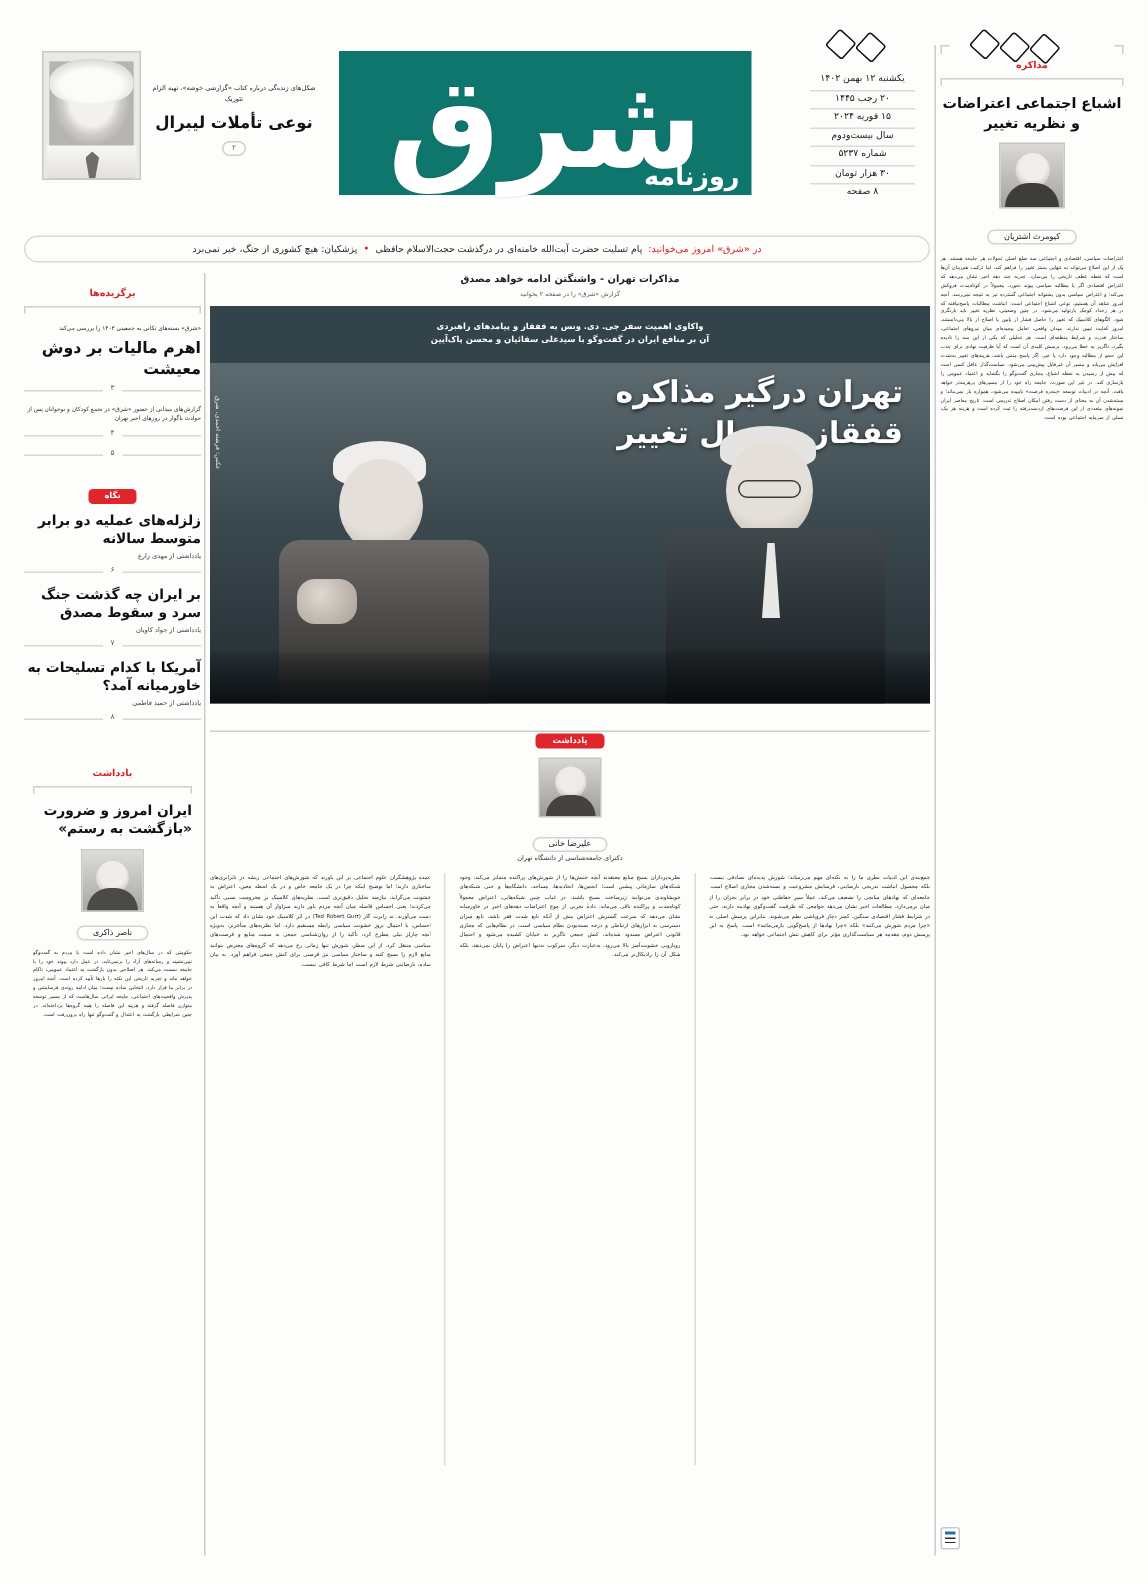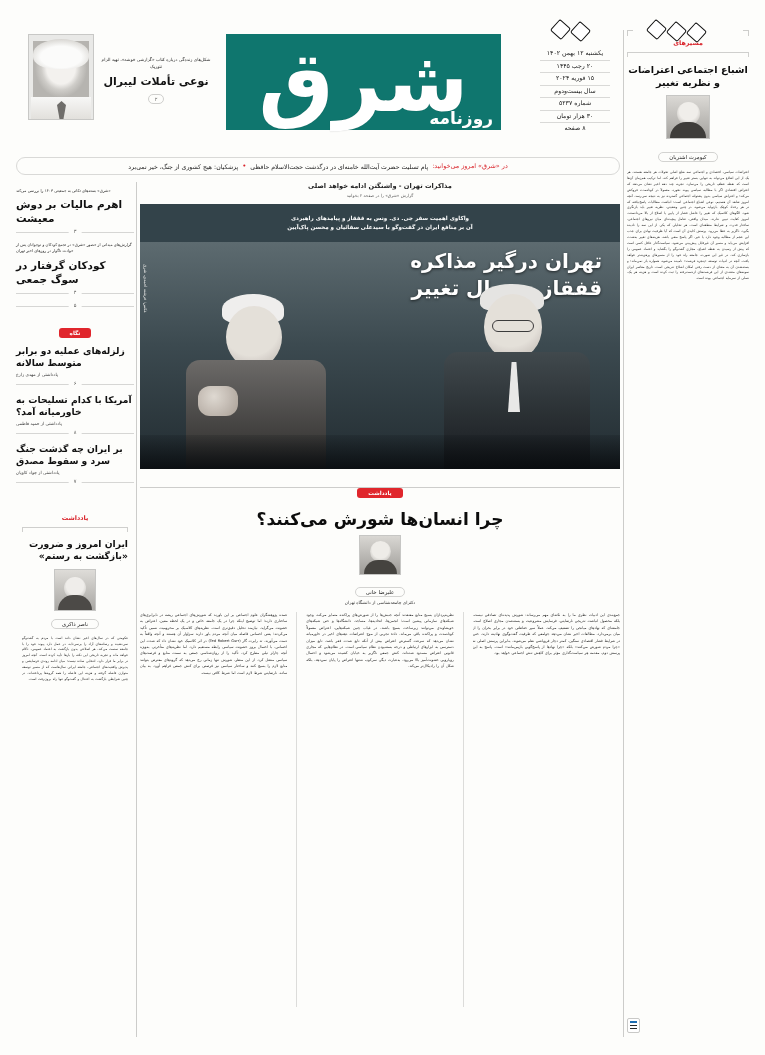--- a/index.html
+++ b/index.html
@@ -200,21 +200,21 @@
   .corner-box { position: absolute; }
   .corner-box .cnr {
     position: absolute; width: 6px; height: 6px; border: 1px solid #cdcdcb;
   }
   .cnr.tl { left: 0; top: 0; border-right: none; border-bottom: none; }
   .cnr.tr { right: 0; top: 0; border-left: none; border-bottom: none; }
 
   
   #left-col { position: absolute; left: 16px; top: 182px; width: 118px; }
   .side-head { text-align: center; }
-  .side-item { direction: rtl; text-align: left; margin-top: 6px; }
+  .side-item { direction: rtl; text-align: right; margin-top: 6px; }
   .side-kicker { font-size: 3.9px; line-height: 6.2px; color: #2a2a2a; }
   .side-title { font-size: 10.5px; font-weight: bold; color: #101010; line-height: 14px; margin-top: 3px; }
   .side-title.small { font-size: 9.2px; line-height: 12.5px; }
   .side-by { font-size: 4.4px; color: #3d3d3d; margin-top: 2px; }
   .side-page {
     margin: 4px auto 0;
     width: 100%;
     position: relative; height: 7px;
   }
   .side-page .ln { position: absolute; top: 3px; left: 0; right: 0; height: 1px; background: #d6d6d4; }
@@ -427,33 +427,38 @@
       <span class="bullet">•</span>
       <span class="rest">پزشکیان: هیچ کشوری از جنگ، خیر نمی‌برد</span>
     </div>
   </div>
 
   <div class="colrule" style="left:136px; top:182px; height:855px;"></div>
   <div class="colrule" style="left:623px; top:30px; height:1007px;"></div>
 
   <div id="left-col">
 
+    <div class="corner-box" style="position:relative;">
+      <div class="side-head">
+        <span class="tag-plain">برگزیده‌ها</span>
+      </div>
+      <div class="rule-with-caps"></div>
+    </div>
 
     <div class="side-item">
       <div class="side-kicker">«شرق» بسته‌های تکانی به جمعیتی ۱۴۰۳ را بررسی می‌کند</div>
       <div class="side-title">اهرم مالیات بر دوش معیشت</div>
       <div class="side-page">
         <span class="ln"></span>
         <span class="pg">۳</span>
       </div>
     </div>
 
     <div class="side-item">
       <div class="side-kicker">گزارش‌های میدانی از حضور «شرق» در تجمع کودکان و نوجوانان پس از حوادث ناگوار در روزهای اخیر تهران</div>
-      <div class="side-title">کودکان گرفتار در سوگ جمعی</div>
       <div class="side-page">
         <span class="ln"></span>
         <span class="pg">۴</span>
       </div>
     </div>
 
     <div class="side-item">
       <div class="side-page">
         <span class="ln"></span>
         <span class="pg">۵</span>
@@ -467,54 +472,54 @@
     <div class="side-item">
       <div class="side-title small">زلزله‌های عملیه دو برابر متوسط سالانه</div>
       <div class="side-by">یادداشتی از مهدی زارع</div>
       <div class="side-page">
         <span class="ln"></span>
         <span class="pg">۶</span>
       </div>
     </div>
 
     <div class="side-item">
+      <div class="side-title small">بر ایران چه گذشت جنگ سرد و سقوط مصدق</div>
+      <div class="side-by">یادداشتی از جواد کاویان</div>
+      <div class="side-page">
+        <span class="ln"></span>
+        <span class="pg">۷</span>
+      </div>
+    </div>
+
+    <div class="side-item">
       <div class="side-title small">آمریکا با کدام تسلیحات به خاورمیانه آمد؟</div>
       <div class="side-by">یادداشتی از حمید فاطمی</div>
       <div class="side-page">
         <span class="ln"></span>
         <span class="pg">۸</span>
-      </div>
-    </div>
-
-    <div class="side-item">
-      <div class="side-title small">بر ایران چه گذشت جنگ سرد و سقوط مصدق</div>
-      <div class="side-by">یادداشتی از جواد کاویان</div>
-      <div class="side-page">
-        <span class="ln"></span>
-        <span class="pg">۷</span>
       </div>
     </div>
 
     <div class="note-card">
       <span class="cnr tl"></span><span class="cnr tr"></span>
       <div class="center">
         <span class="tag-plain">یادداشت</span>
       </div>
       <div class="rule-with-caps"></div>
       <div class="side-title small" style="margin-top:5px;">ایران امروز و ضرورت «بازگشت به رستم»</div>
       <div class="note-photo"></div>
       <div class="center"><span class="name-pill">ناصر ذاکری</span></div>
       <div class="fauxtext sm" style="margin-top:6px; height:370px;">حکومتی که در سال‌های اخیر نشان داده است با مردم به گفت‌وگو نمی‌نشیند و رسانه‌های آزاد را برنمی‌تابد، در عمل دارد پیوند خود را با جامعه سست می‌کند. هر اصلاحی بدون بازگشت به اعتماد عمومی، ناکام خواهد ماند و تجربه تاریخی این نکته را بارها تأیید کرده است. آنچه امروز در برابر ما قرار دارد، انتخابی ساده نیست؛ میان ادامه روندی فرسایشی و پذیرش واقعیت‌های اجتماعی، جامعه ایرانی سال‌هاست که از مسیر توسعه متوازن فاصله گرفته و هزینه این فاصله را همه گروه‌ها پرداخته‌اند. در چنین شرایطی بازگشت به اعتدال و گفت‌وگو تنها راه برون‌رفت است.</div>
       
     </div>
   </div>
 
   <div id="center">
 
-    <div class="kicker-top">مذاکرات تهران - واشنگتن ادامه خواهد اصلی</div>
+    <div class="kicker-top">مذاکرات تهران - واشنگتن ادامه خواهد مصدق</div>
     <div class="sub-note">گزارش «شرق» را در صفحه ۲ بخوانید</div>
 
     <div class="photo-wrap">
       <div class="cap-band">
         <div class="cap" style="white-space:pre-line;">واکاوی اهمیت سفر جی. دی. ونس به قفقاز و پیامدهای راهبردی
 آن بر منافع ایران در گفت‌وگو با سیدعلی سقائیان و محسن پاک‌آیین</div>
       </div>
       <div class="photo-body">
         <div class="overlay-title" style="white-space:pre-line;">تهران درگیر مذاکره
 قفقاز در حال تغییر</div>
@@ -543,21 +548,20 @@
              background:linear-gradient(180deg,rgba(10,14,17,.15),rgba(8,11,14,.85));"></div>
       </div>
       <div class="photo-credit">عکس: فرشته احمدی، شرق</div>
     </div>
 
     <div class="center" style="margin-top:11px; position:relative;">
       <div class="hrule" style="left:0; right:0; top:7px; width:480px;"></div>
       <span class="tag-red" style="position:relative; background:#e0262c;">یادداشت</span>
     </div>
 
-    <div class="art-head">چرا انسان‌ها شورش می‌کنند؟</div>
 
     <div class="byline-photo"></div>
     <div class="center" style="margin-top:4px;">
       <span class="name-pill">علیرضا خانی</span>
     </div>
     <div class="byline-role">دکترای جامعه‌شناسی از دانشگاه تهران</div>
 
     <div class="cols3">
       <div class="col">
         <div class="fauxtext" style="height:395px;">عمده پژوهشگران علوم اجتماعی بر این باورند که شورش‌های اجتماعی ریشه در نابرابری‌های ساختاری دارند؛ اما توضیح اینکه چرا در یک جامعه خاص و در یک لحظه معین، اعتراض به خشونت می‌گراید، نیازمند تحلیل دقیق‌تری است. نظریه‌های کلاسیک بر محرومیت نسبی تأکید می‌کردند؛ یعنی احساس فاصله میان آنچه مردم باور دارند سزاوار آن هستند و آنچه واقعاً به دست می‌آورند. تد رابرت گار (Ted Robert Gurr) در اثر کلاسیک خود نشان داد که شدت این احساس، با احتمال بروز خشونت سیاسی رابطه مستقیم دارد. اما نظریه‌های متأخرتر، به‌ویژه آنچه چارلز تیلی مطرح کرد، تأکید را از روان‌شناسی جمعی به سمت منابع و فرصت‌های سیاسی منتقل کرد. از این منظر، شورش تنها زمانی رخ می‌دهد که گروه‌های معترض بتوانند منابع لازم را بسیج کنند و ساختار سیاسی نیز فرصتی برای کنش جمعی فراهم آورد. به بیان ساده، نارضایتی شرط لازم است اما شرط کافی نیست.</div>
@@ -572,21 +576,21 @@
 
       </div>
     </div>
   </div>
 
   <div id="right-col">
     <div class="corner-box" style="position:relative;">
       <span class="cnr tl"></span>
         <span class="cnr tr"></span>
       <div class="center">
-        <span class="tag-plain">مسیرهای</span>
+        <span class="tag-plain">مذاکره</span>
       </div>
       <div class="rule-with-caps"></div>
     </div>
 
     <div class="ed-title">اشباع اجتماعی اعتراضات و نظریه تغییر</div>
     <div class="ed-photo"></div>
     <div class="center" style="margin-top:5px;">
       <span class="name-pill">کیومرث اشتریان</span>
     </div>
 

